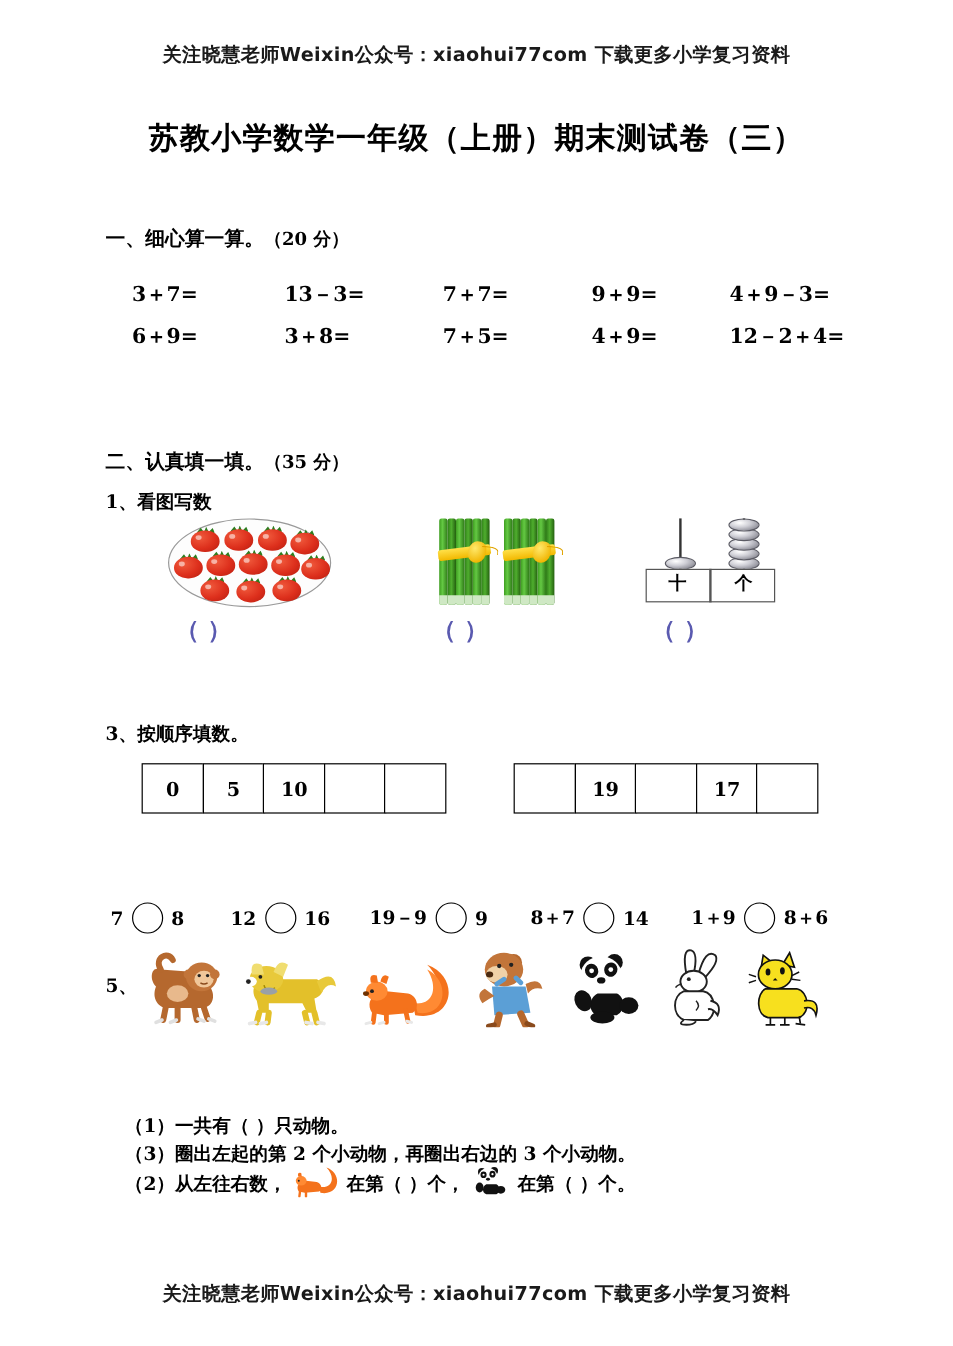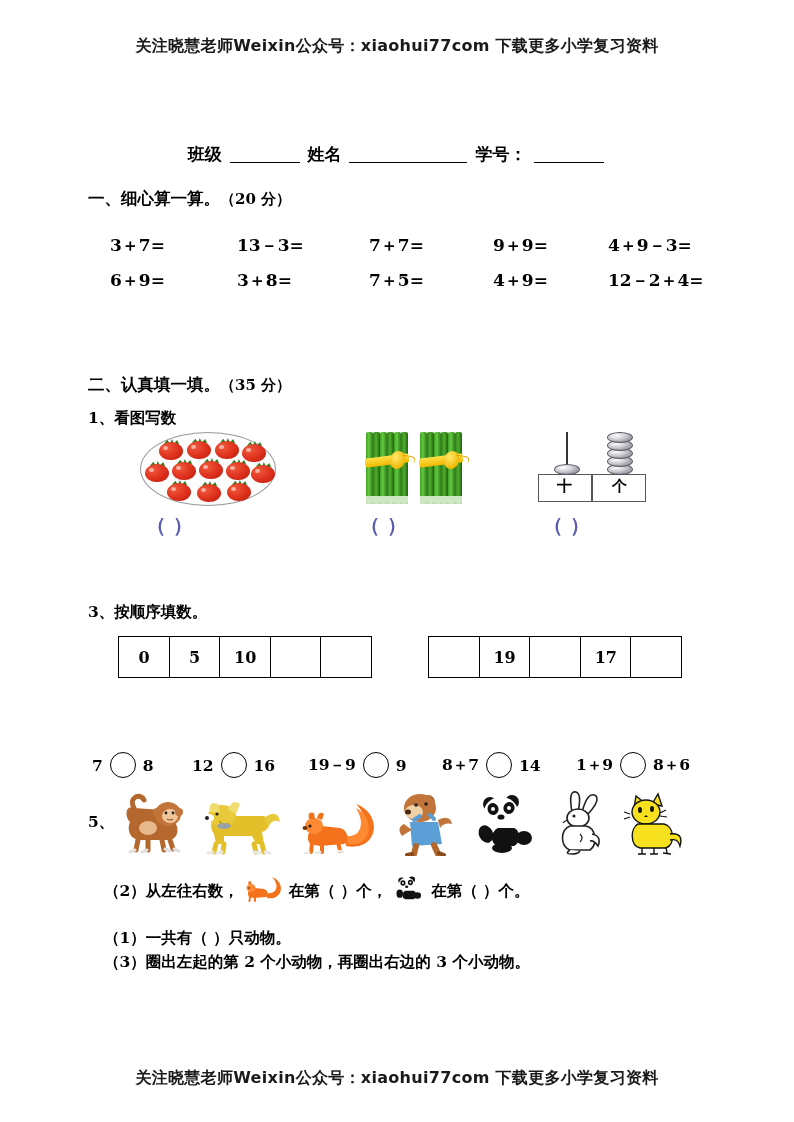--- a/index.html
+++ b/index.html
@@ -261,29 +261,22 @@
   }
   .inline-icon { display: inline-block; margin: 0 5px; vertical-align: middle; }
 </style>
 </head>
 <body>
 
 <div class="page">
 
   <div class="watermark top">关注晓慧老师Weixin公众号：xiaohui77com 下载更多小学复习资料</div>
 
-
-  <div class="infoline">
-    <span>班级</span>
-    <span class="blank-s"></span>
-    <span>姓名</span>
-    <span class="blank-m"></span>
-    <span>学号：</span>
-    <span class="blank-s"></span>
-  </div>
+  <div class="title">苏教小学数学一年级（上册）期末测试卷（三）</div>
+
 
   <div class="sec-head" style="top:188px;">
     <span>一、细心算一算。</span><span class="pts">（20 分）</span>
   </div>
 
   <div class="calc-grid">
     <div class="calc-row">
       <div class="calc-cell c0">3＋7=</div>
       <div class="calc-cell c1">13－3=</div>
       <div class="calc-cell c2">7＋7=</div>
@@ -596,21 +589,21 @@
         <path d="M16 34 C8 38 8 56 18 58 L44 58 C54 54 52 36 42 34 Z" fill="#f7e01e" stroke="#111" stroke-width="1.4"></path>
         <path d="M48 44 q14 -2 10 12 q-2 -8 -10 -6" fill="#f7e01e" stroke="#111" stroke-width="1.4"></path>
         <path d="M20 58 l0 6 M32 58 l0 6 M44 57 l1 6" stroke="#111" stroke-width="1.4"></path>
         <path d="M16 64 l8 0 M28 64 l8 0 M41 63 l8 1" stroke="#111" stroke-width="1.4"></path>
       </svg>
     </div>
   </div>
 
   <div class="q-sub" style="top:928px;text-align:center;">（1）一共有（        ）只动物。</div>
 
-  <div class="q-sub" style="top:876px;">
+  <div class="q-sub" style="top:972px;">
     <span>（2）从左往右数，</span>
     <span class="inline-icon">
       <svg width="40" height="26" viewBox="0 0 80 52">
         <path d="M46 44 C78 50 84 12 56 2 C72 18 66 38 44 34 Z" fill="#f4721c"></path>
         <path d="M14 28 C8 28 6 36 10 42 L20 44 L44 42 C50 38 48 28 40 26 L22 24 Z" fill="#f4721c"></path>
         <ellipse cx="14" cy="24" rx="9" ry="8" fill="#ff8a33"></ellipse>
         <path d="M9 17 q-2 -8 5 -6 l1 6 Z" fill="#f4721c"></path>
         <circle cx="10" cy="24" r="1.6" fill="#222"></circle>
         <path d="M12 42 l-1 8 M22 42 l0 8" stroke="#f4721c" stroke-width="4" stroke-linecap="round"></path>
       </svg>

